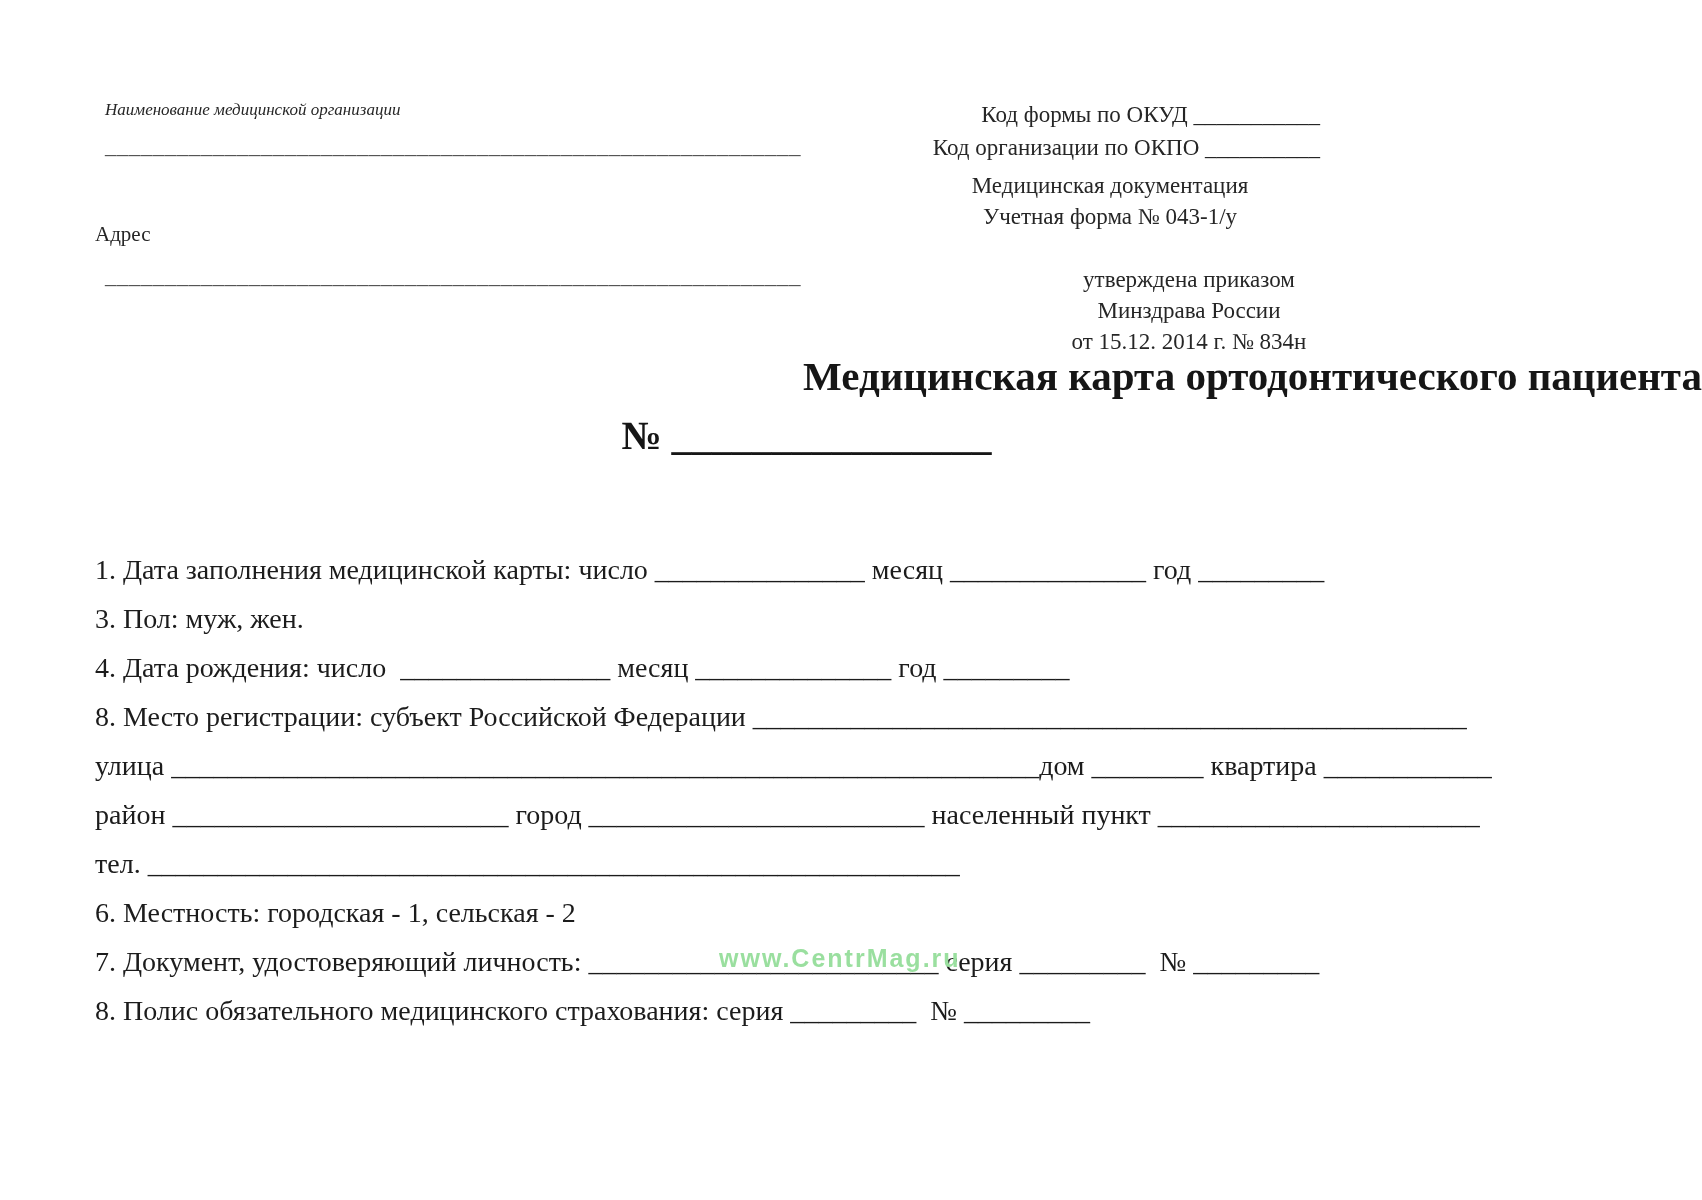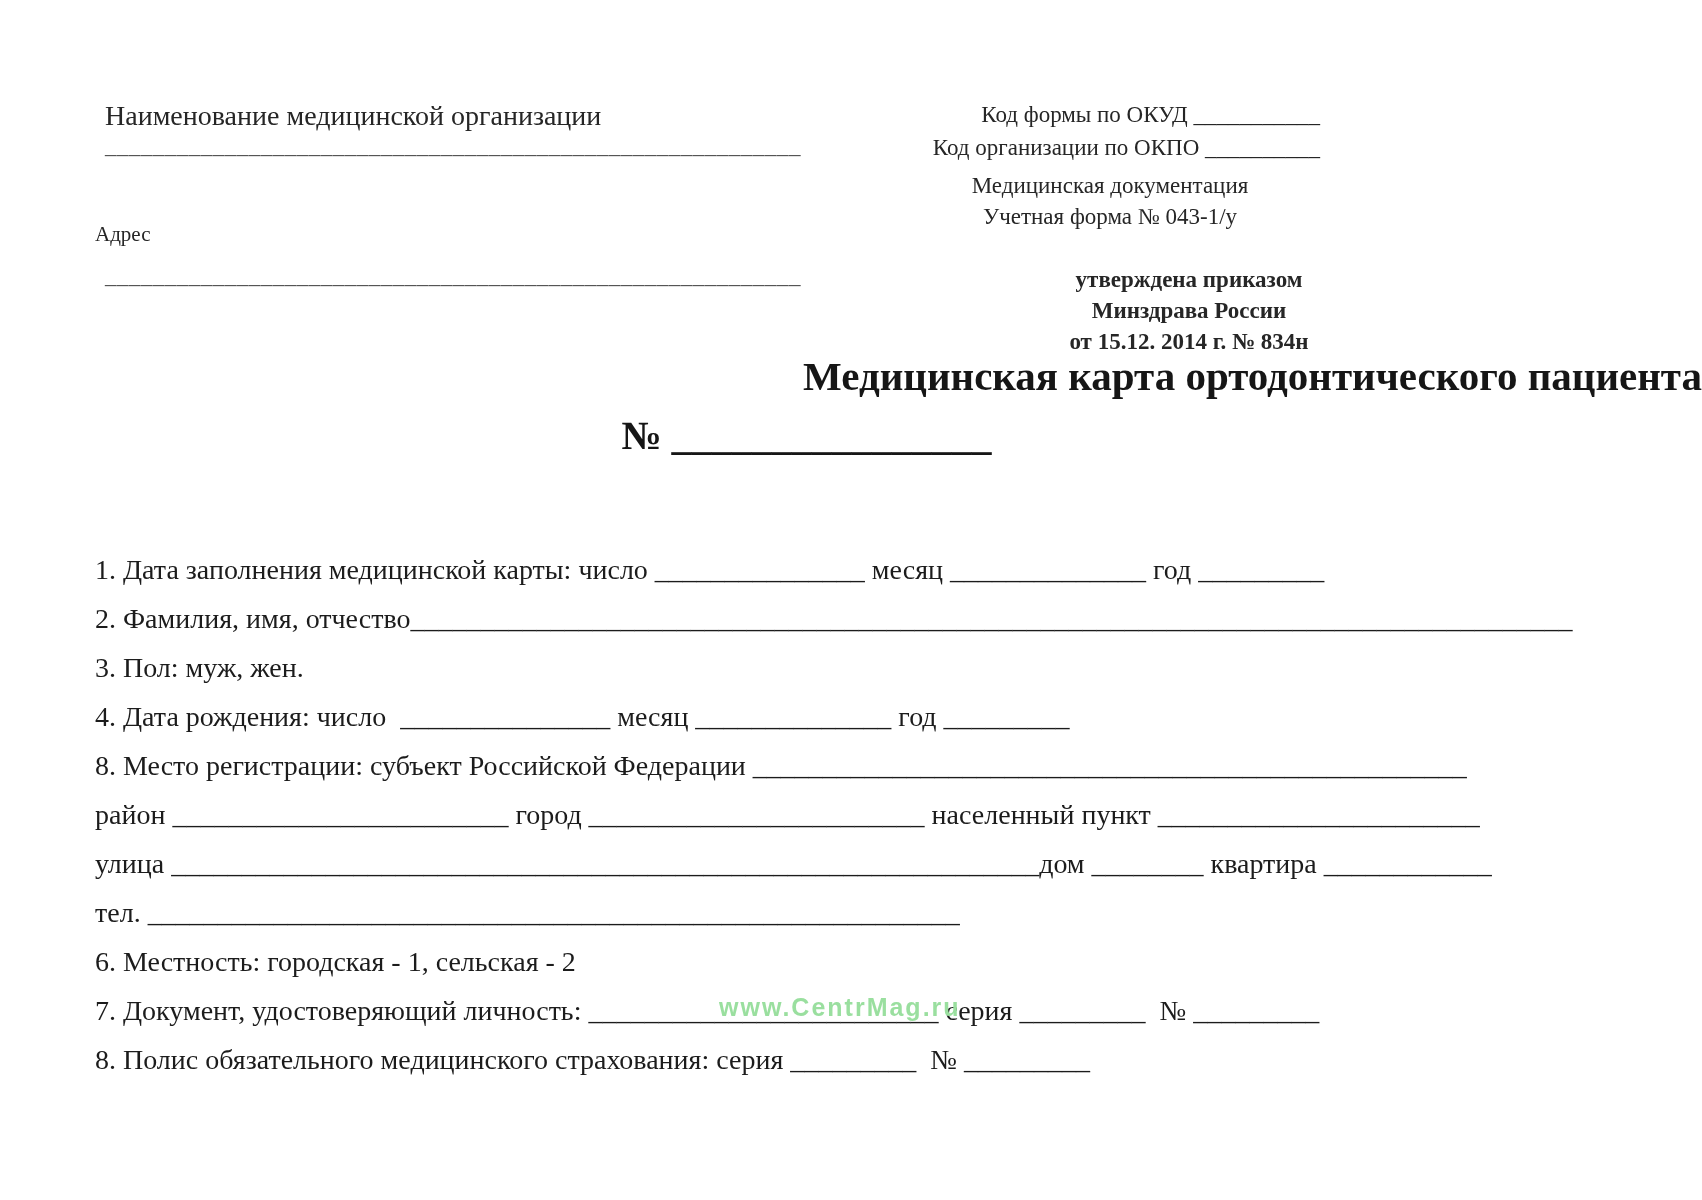--- a/index.html
+++ b/index.html
@@ -5,29 +5,29 @@
   html,body{margin:0;padding:0;background:#ffffff;}
   .page{
     position:relative;
     width:1702px;height:1200px;
     background:#ffffff;
     font-family:"Liberation Serif","DejaVu Serif",serif;
     color:#1e1e1e;
     overflow:hidden;
   }
   
-  .org-label{position:absolute;left:105px;top:100px;font-size:28px;color:#262626;}
+  .org-label{position:absolute;left:105px;top:100px;font-size:17px;color:#262626;font-style:italic;}
   .org-blank{position:absolute;left:105px;top:133px;font-size:23px;color:#555;letter-spacing:.5px;white-space:pre;}
   .addr-label{position:absolute;left:95px;top:222px;font-size:21px;color:#262626;}
   .addr-blank{position:absolute;left:105px;top:263px;font-size:23px;color:#555;letter-spacing:.5px;white-space:pre;}
   
   .right-block{position:absolute;left:900px;top:98px;width:420px;font-size:23px;color:#262626;}
   .right-block .r{line-height:33px;text-align:right;white-space:pre;}
   .doc-block{margin-top:6px;text-align:center;line-height:31px;}
-  .approval-block{margin-top:32px;width:262px;margin-left:auto;text-align:center;line-height:31px;font-weight:bold;}
+  .approval-block{margin-top:32px;width:262px;margin-left:auto;text-align:center;line-height:31px;}
   
   .title-main{position:absolute;left:0;top:352px;width:100%;text-align:right;
     font-size:41px;font-weight:bold;color:#161616;}
   .title-number{position:absolute;left:15px;top:412px;width:100%;box-sizing:border-box;padding-right:119px;
     text-align:center;font-size:40px;font-weight:bold;color:#161616;white-space:pre;}
   
   .form-lines{position:absolute;left:95px;top:545px;width:1513px;overflow:hidden;}
   .line{height:49px;line-height:49px;font-size:28px;white-space:pre;position:relative;color:#1c1c1c;}
   
   .watermark{
@@ -59,25 +59,24 @@
       <div>Минздрава России</div>
       <div>от 15.12. 2014 г. № 834н</div>
     </div>
   </div>
 
   <div class="title-main">Медицинская карта ортодонтического пациента</div>
   <div class="title-number">№ ________________</div>
 
   <div class="form-lines">
     <div class="line">1. Дата заполнения медицинской карты: число _______________ месяц ______________ год _________</div>
-    <div class="line">2. Фамилия, имя, отчество___________________________________________________________________________________</div>
     <div class="line">3. Пол: муж, жен.</div>
     <div class="line">4. Дата рождения: число  _______________ месяц ______________ год _________</div>
     <div class="line">8. Место регистрации: субъект Российской Федерации ___________________________________________________</div>
+    <div class="line">улица ______________________________________________________________дом ________ квартира ____________</div>
     <div class="line">район ________________________ город ________________________ населенный пункт _______________________</div>
-    <div class="line">улица ______________________________________________________________дом ________ квартира ____________</div>
     <div class="line">тел. __________________________________________________________</div>
     <div class="line">6. Местность: городская - 1, сельская - 2</div>
     <div class="line">7. Документ, удостоверяющий личность: _________________________ серия _________  № _________<span class="watermark" style="color: rgb(154, 223, 159);">www.CentrMag.ru</span></div>
     <div class="line">8. Полис обязательного медицинского страхования: серия _________  № _________</div>
   </div>
 
 </div>
 
 </body></html>

